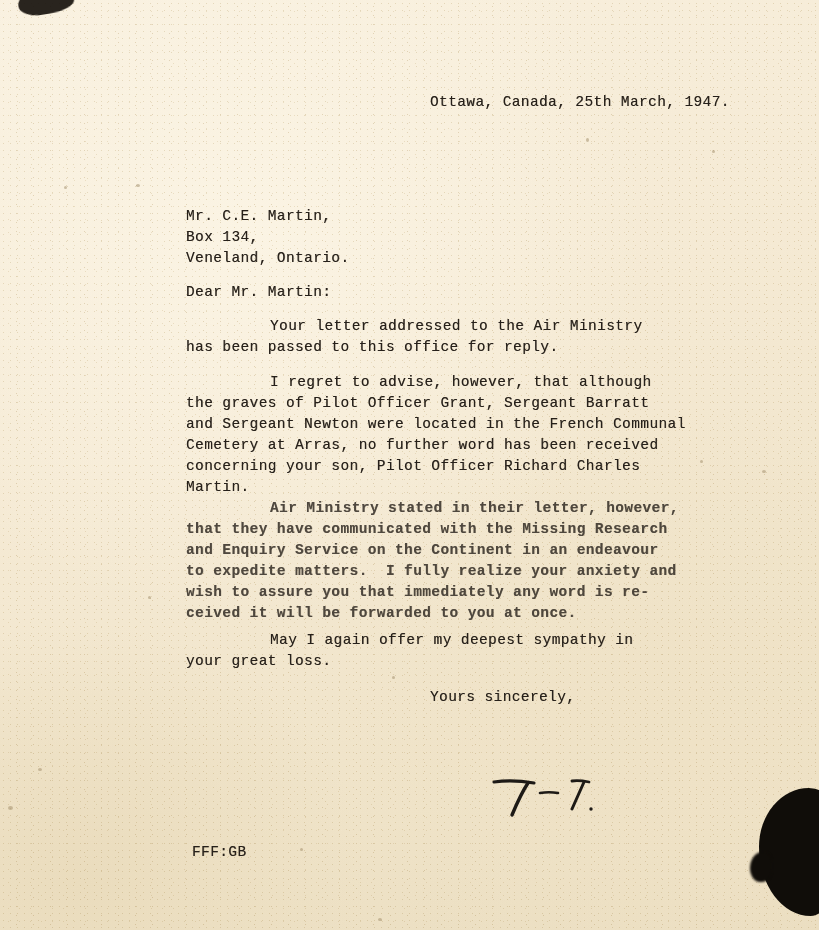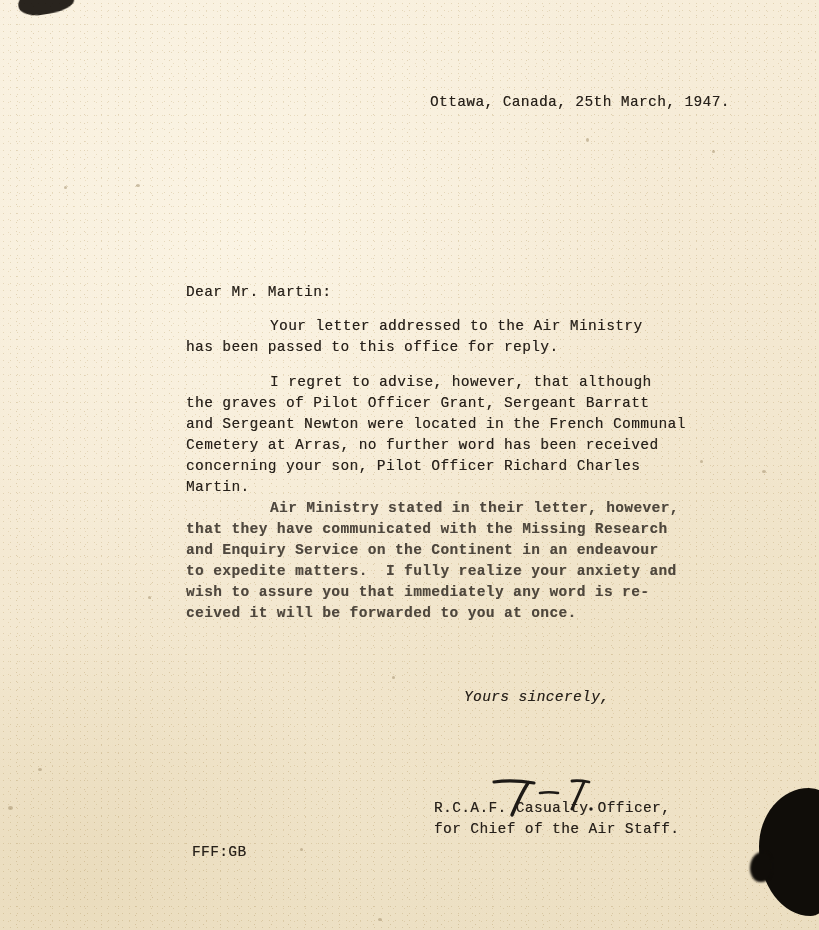--- a/index.html
+++ b/index.html
@@ -88,21 +88,21 @@
   .faint { opacity: .80; font-weight: bold; }
   .indent { display: inline-block; width: 84px; }
 
   #datechunk  { left: 430px; top: 92px; }
   #addrchunk  { left: 186px; top: 206px; }
   #salutation { left: 186px; top: 282px; }
   #para1      { left: 186px; top: 316px; }
   #para2      { left: 186px; top: 372px; }
   #para3      { left: 186px; top: 498px; }
   #para4      { left: 186px; top: 630px; }
-  #closing    { left: 464px; top: 687px; font-style: italic; }
+  #closing    { left: 430px; top: 687px; }
   #sigblock   { left: 434px; top: 798px; }
   #refmark    { left: 192px; top: 842px; }
 
   
   .signature {
     position: absolute;
     left: 488px; top: 776px;
     width: 110px; height: 44px;
   }
   .signature svg { display: block; overflow: visible; }
@@ -126,51 +126,54 @@
   <div class="fleck" style="left:8px;   top:806px; width:5px;  height:4px;"></div>
   <div class="fleck" style="left:300px; top:848px; width:3px;  height:3px;"></div>
   <div class="fleck" style="left:378px; top:918px; width:4px;  height:3px;"></div>
   <div class="fleck" style="left:700px; top:460px; width:3px;  height:3px;"></div>
   <div class="fleck" style="left:762px; top:470px; width:4px;  height:3px;"></div>
   <div class="fleck" style="left:148px; top:596px; width:3px;  height:3px;"></div>
   <div class="fleck" style="left:392px; top:676px; width:3px;  height:3px;"></div>
 
   <div class="typed" id="datechunk">Ottawa, Canada, 25th March, 1947.</div>
 
+  <div class="typed" id="addrchunk">Mr. C.E. Martin,
+Box 134,
+Veneland, Ontario.</div>
 
   <div class="typed" id="salutation">Dear Mr. Martin:</div>
 
   <div class="typed" id="para2"><span class="indent"></span>I regret to advise, however, that although
 the graves of Pilot Officer Grant, Sergeant Barratt
 and Sergeant Newton were located in the French Communal
 Cemetery at Arras, no further word has been received
 concerning your son, Pilot Officer Richard Charles
 Martin.</div>
   <div class="typed" id="para1"><span class="indent"></span>Your letter addressed to the Air Ministry
 has been passed to this office for reply.</div>
   <div class="typed faint" id="para3"><span class="indent"></span>Air Ministry stated in their letter, however,
 that they have communicated with the Missing Research
 and Enquiry Service on the Continent in an endeavour
 to expedite matters.  I fully realize your anxiety and
 wish to assure you that immediately any word is re-
 ceived it will be forwarded to you at once.</div>
+  <div class="typed" id="para4"><span class="indent"></span>May I again offer my deepest sympathy in
+your great loss.</div>
 
   <div class="typed" id="closing">Yours sincerely,</div>
 
   <div class="signature">
     <svg viewBox="0 0 110 44" width="110" height="44">
       <g fill="none" stroke="#1d1a16" stroke-linecap="round" stroke-linejoin="round">
         <path d="M6,6 C20,4 34,5 46,7" stroke-width="3.1"></path>
         <path d="M40,7 C34,16 29,27 24,39" stroke-width="3.4"></path>
         <path d="M52,17 C58,16 64,16 70,17" stroke-width="2.6"></path>
         <path d="M84,5 C90,4 96,5 101,6" stroke-width="2.8"></path>
         <path d="M96,6 C92,15 88,24 84,33" stroke-width="3.0"></path>
         <circle cx="103" cy="33" r="1.7" fill="#1d1a16" stroke="none"></circle>
       </g>
     </svg>
   </div>
 
-  <div class="typed" id="sigblock">R.C.A.F. Casualty Officer,
-for Chief of the Air Staff.</div>
 
   <div class="typed" id="refmark">FFF:GB</div>
 
 </div>
 
 </body></html>

